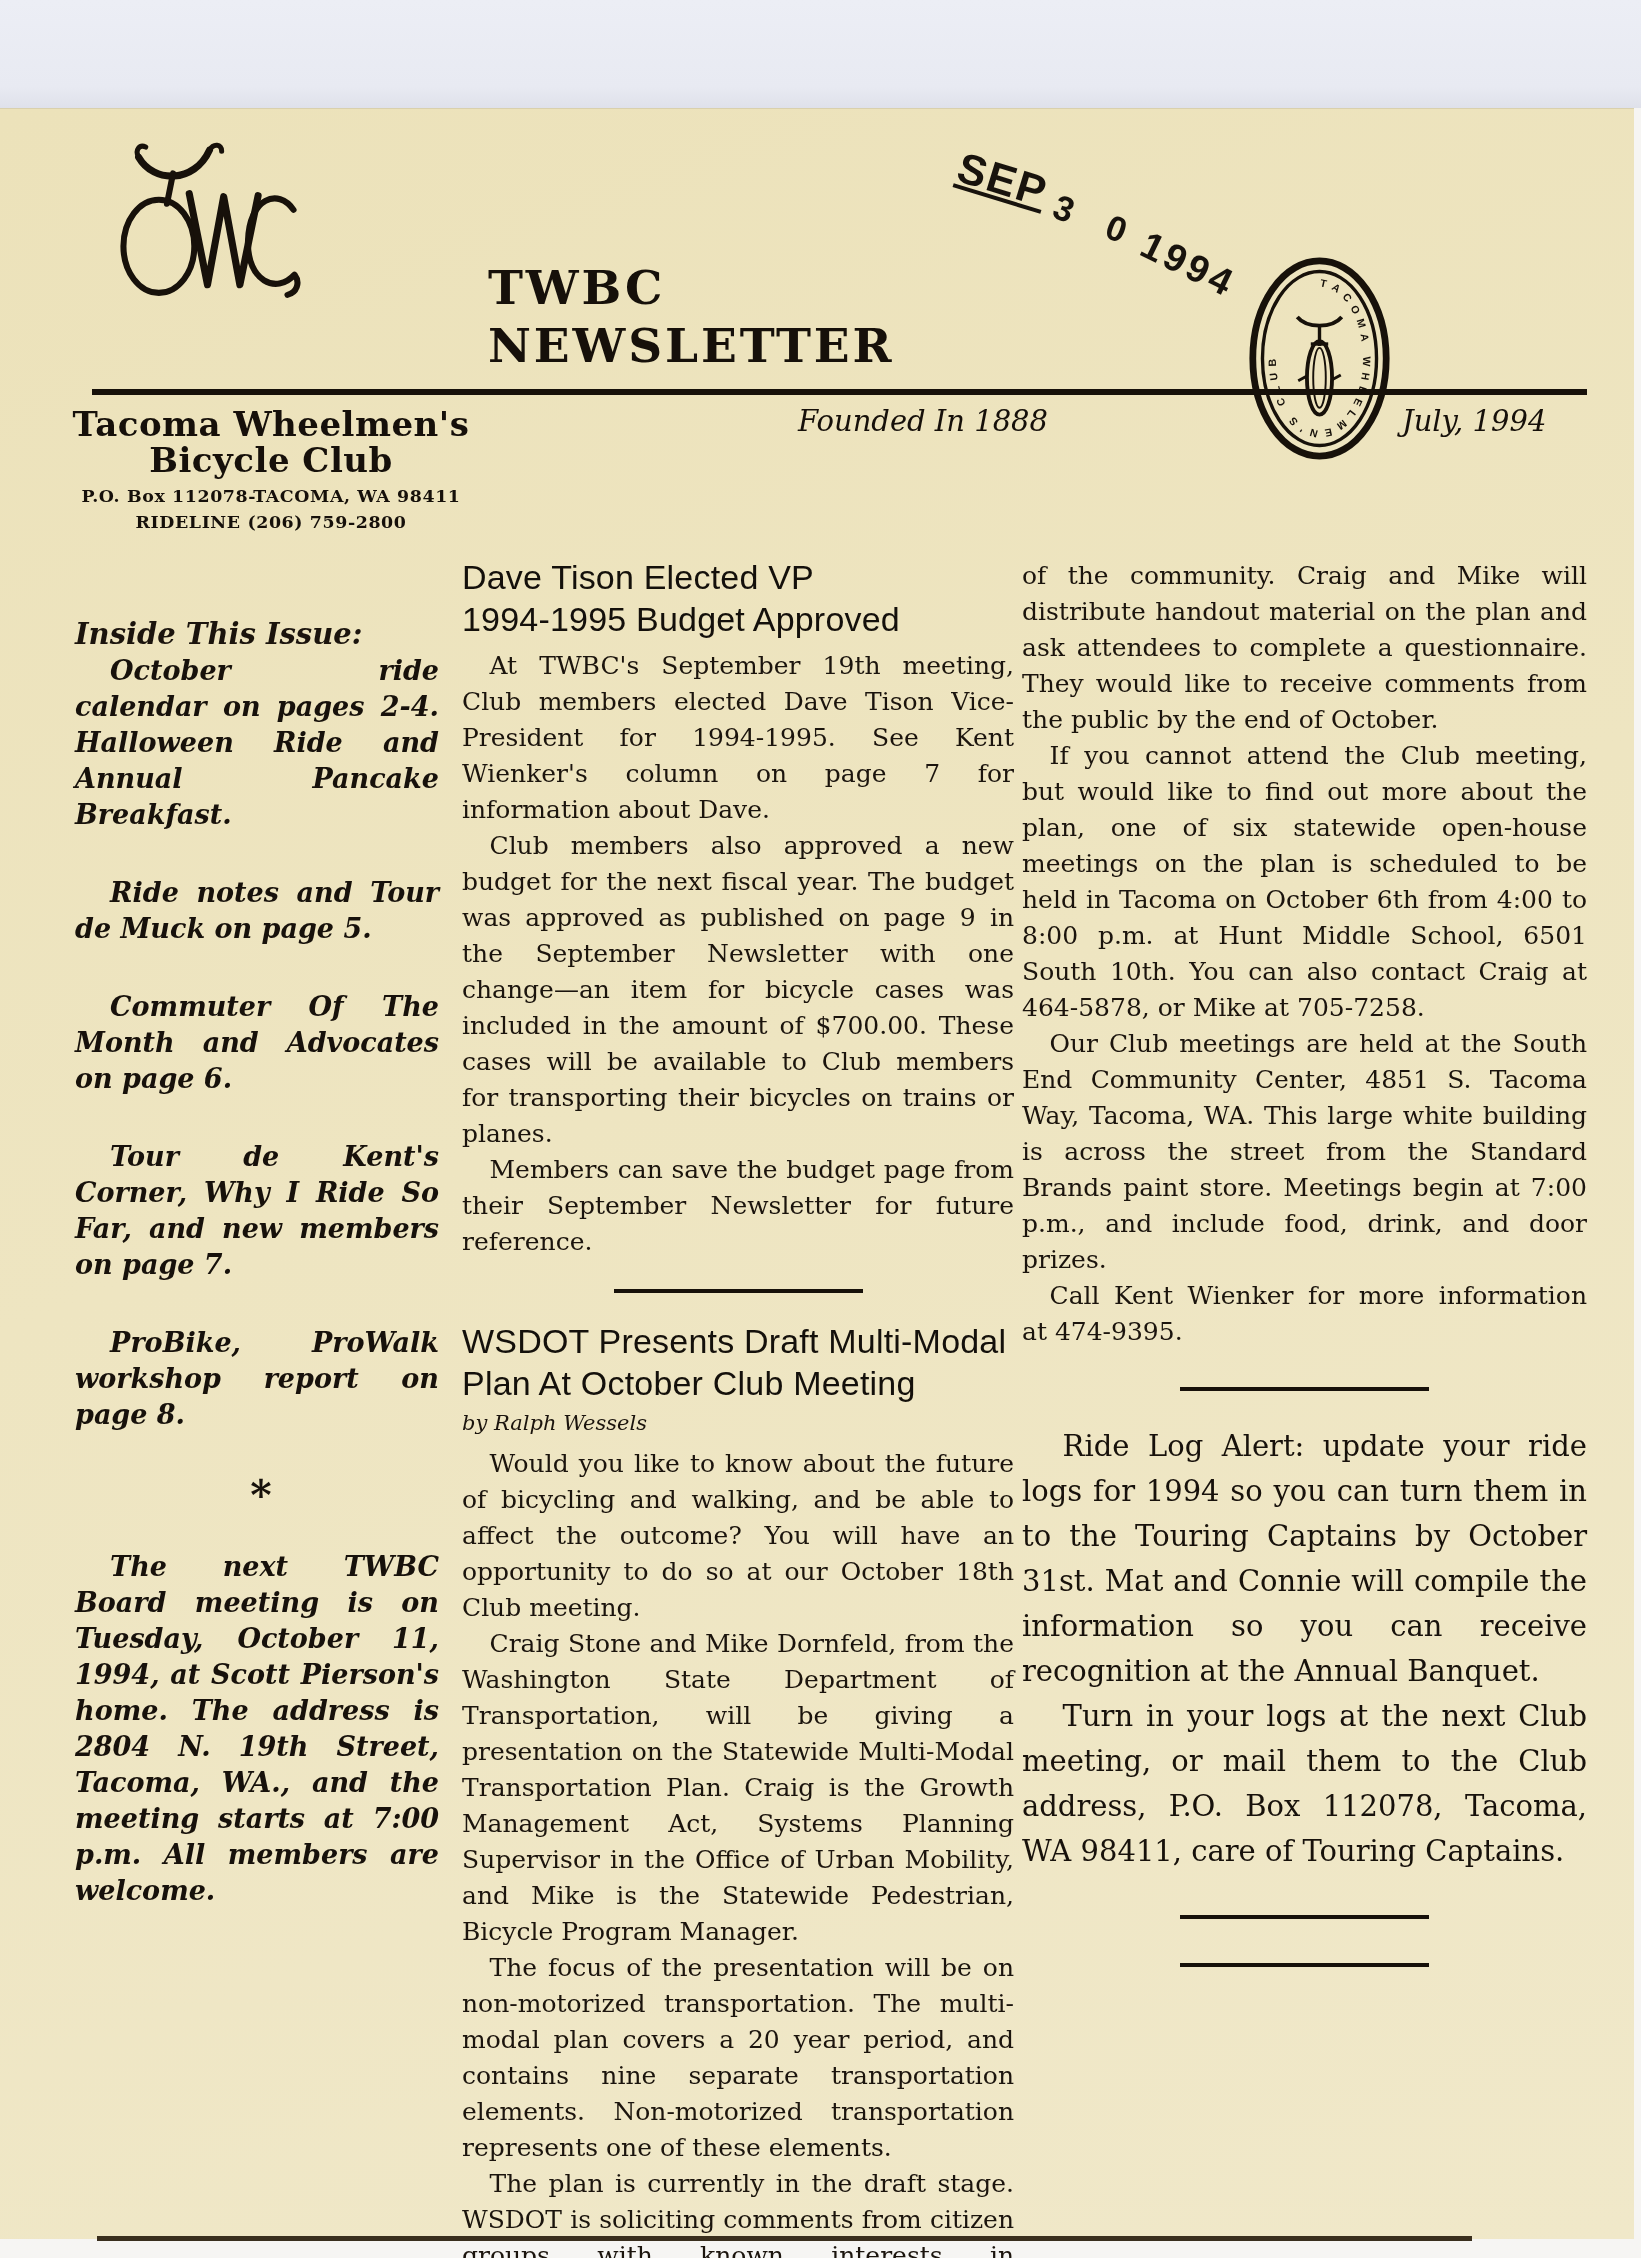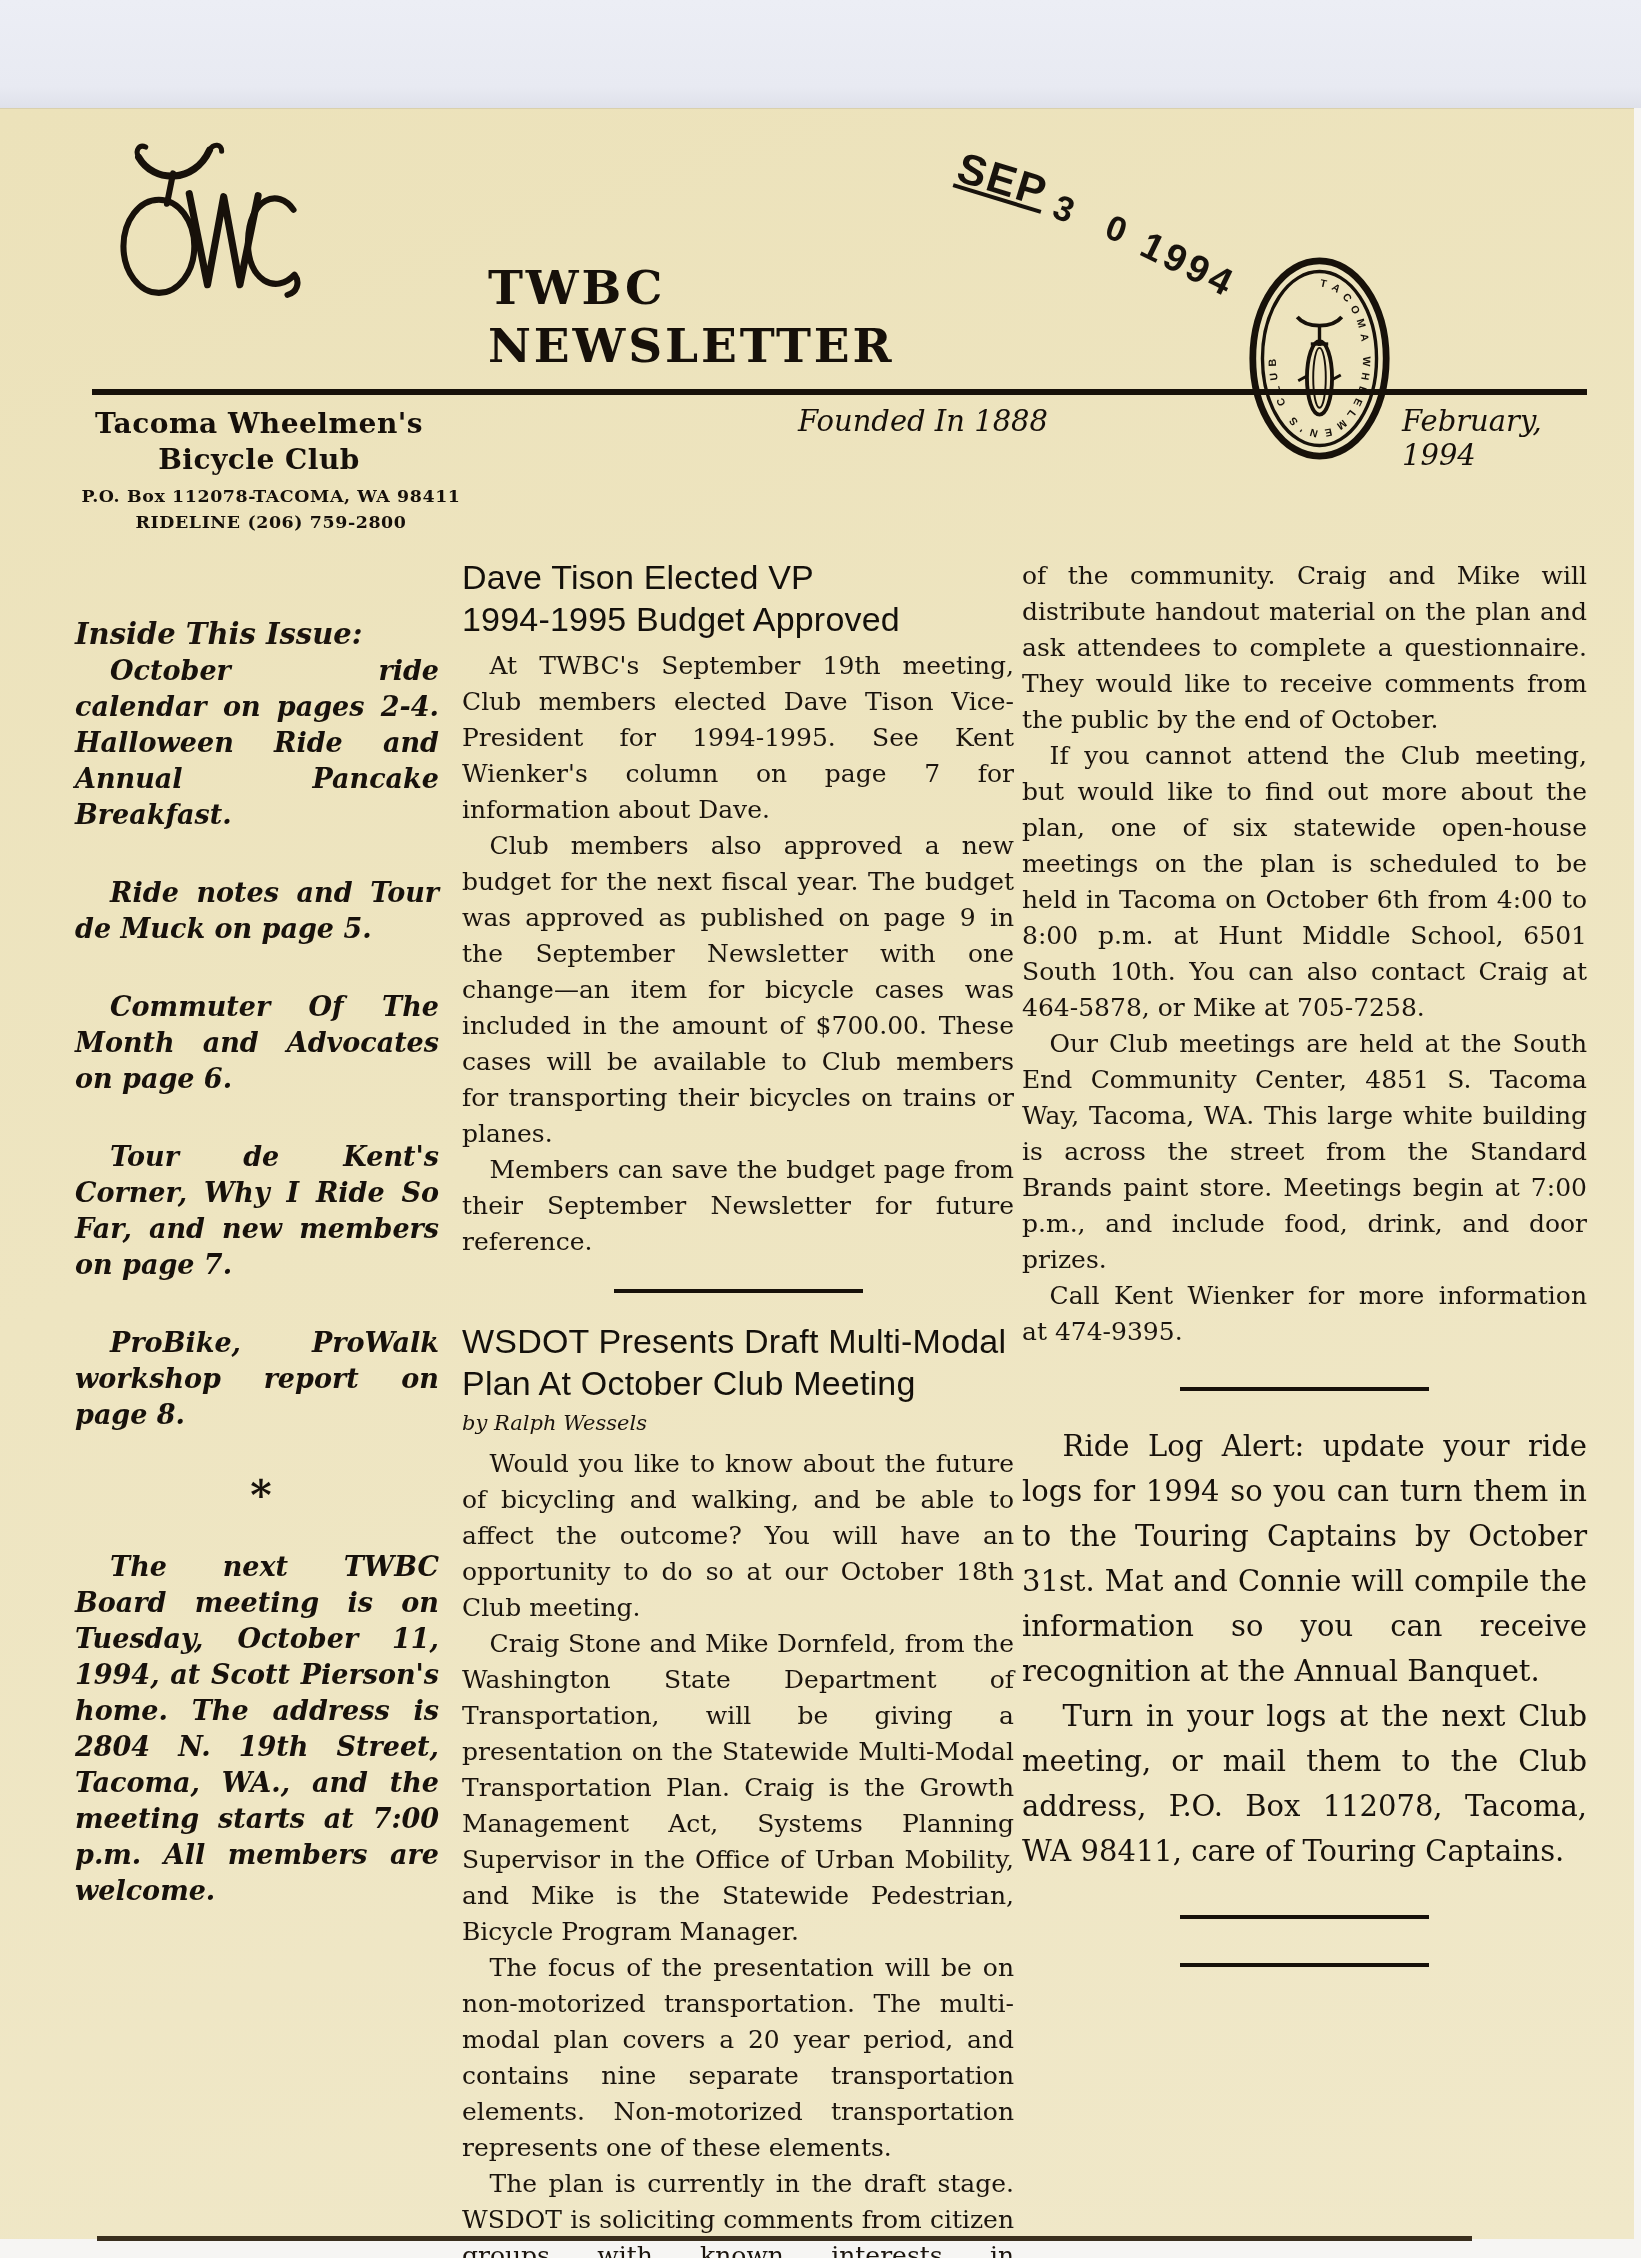--- a/index.html
+++ b/index.html
@@ -25,22 +25,22 @@
   .paper-edge{
     position:absolute;left:97px;top:2236px;width:1375px;height:4.8px;
     background:#3a2f1e;
   }
 
   
   .logo-svg{position:absolute;left:108px;top:141px;}
   .logo-svg path,.logo-svg ellipse{fill:none;stroke:#17110a;stroke-linecap:round;stroke-linejoin:round;}
 
   .club-name{
-    position:absolute;left:56px;top:406px;width:406px;text-align:center;
-    font-weight:bold;font-size:28px;line-height:36px;letter-spacing:0.5px;
+    position:absolute;left:68px;top:406px;width:406px;text-align:center;
+    font-weight:bold;font-size:34px;line-height:36px;letter-spacing:0.5px;
     white-space:pre-line;color:#16100a;
   }
   .club-contact{
     position:absolute;left:68px;top:483px;width:406px;text-align:center;
     font-weight:bold;font-size:17.4px;line-height:26px;letter-spacing:0.6px;
     white-space:pre-line;color:#16100a;
   }
   .newsletter-title{
     position:absolute;left:488px;top:259px;
     font-weight:bold;font-size:47px;line-height:58px;letter-spacing:2.9px;
@@ -157,21 +157,21 @@
     </text>
     <path class="ln" d="M52,64 C62,76 88,76 98,64" stroke-width="4"></path>
     <path class="ln" d="M75,72 L75,94" stroke-width="3.5"></path>
     <path class="ln" d="M66,92 L84,92" stroke-width="3.5"></path>
     <ellipse class="ln" cx="75" cy="127" rx="13" ry="38" stroke-width="4"></ellipse>
     <ellipse class="ln" cx="75" cy="127" rx="6.5" ry="31" stroke-width="2"></ellipse>
     <path class="ln" d="M62,125 l-9,5 M88,129 l9,-5" stroke-width="3"></path>
   </svg>
 
   <div class="founded">Founded In 1888</div>
-  <div class="issue-date">February, 1994</div>
+  <div class="issue-date">July, 1994</div>
 
   <div class="col col-left sidebar">
     <div class="sidebar-heading">Inside This Issue:</div>
     <p class="first">October ride calendar on pages 2-4. Halloween Ride and Annual Pancake Breakfast.</p>
     <p>Ride notes and Tour de Muck on page 5.</p>
     <p>Commuter Of The Month and Advocates on page 6.</p>
     <p>Tour de Kent's Corner, Why I Ride So Far, and new members on page 7.</p>
     <p>ProBike, ProWalk workshop report on page 8.</p>
     <p class="asterisk">*</p>
     <p class="last">The next TWBC Board meeting is on Tuesday, October 11, 1994, at Scott Pierson's home. The address is 2804 N. 19th Street, Tacoma, WA., and the meeting starts at 7:00 p.m. All members are welcome.</p>

